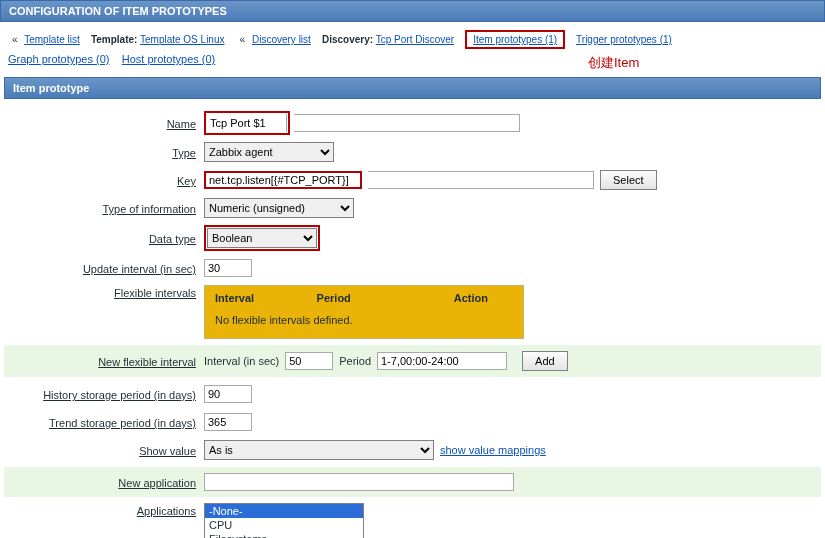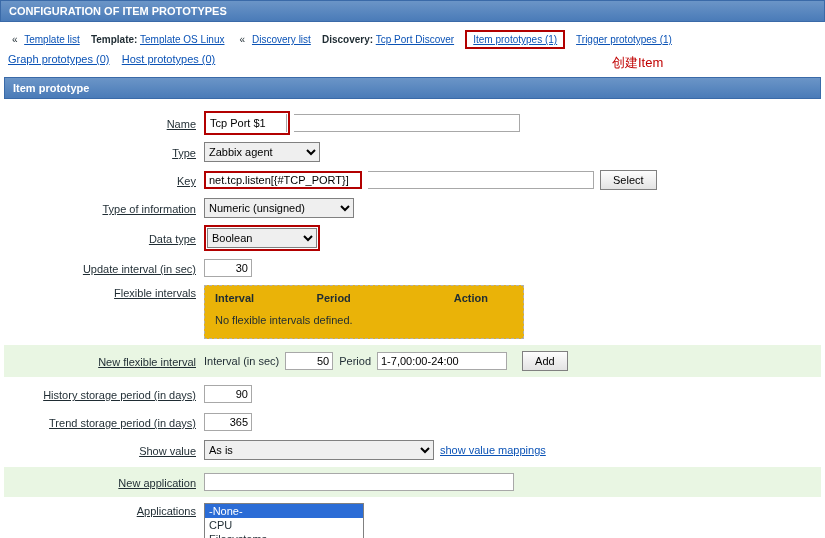--- a/index.html
+++ b/index.html
@@ -30,21 +30,21 @@
     padding: 2px 6px;
     display: inline-block;
   }
   .nav-row2 { padding: 0 8px 8px 8px; }
   .nav-row2 a { color: #0b53b6; text-decoration: underline; }
   .annot {
     color: #c00000;
     font-family: "Microsoft YaHei", sans-serif;
     font-size: 13px;
     position: absolute;
-    left: 612px;
+    left: 588px;
     top: 54px;
   }
   .section-bar {
     background: linear-gradient(#6b95c7, #4a7bb8);
     color: #fff;
     font-weight: bold;
     padding: 4px 8px;
     border: 1px solid #3a6aa8;
     margin: 4px;
   }
@@ -89,21 +89,21 @@
   .btn {
     border: 1px solid #808080;
     background: linear-gradient(#fdfdfd, #e3e3e3);
     padding: 1px 12px;
     height: 20px;
     font-family: Verdana, Arial, sans-serif;
     font-size: 11px;
     cursor: pointer;
   }
   .w310 { width: 310px; }
-  .w48  { width: 48px; text-align: right; }
+  .w48  { width: 48px; text-align: left; }
   .redbox { border: 2px solid #b20000 !important; }
   .redwrap { border: 2px solid #b20000; padding: 1px; display: inline-block; }
   .flex-panel {
     border: 1px dashed #b0b0b0;
     padding: 6px 10px 12px 10px;
     width: 320px;
     background: #eab308;
   }
   .flex-hdr {
     display: flex;
@@ -172,21 +172,21 @@
       <span class="redwrap" style="margin-right:-2px;">
         <input type="text" class="w310" style="border-left: 0px; border-top: 0px; border-bottom: 0px; width: 80px;" value="Tcp Port $1">
       </span>
         <input type="text" style="width: 226px; border-left: 0px;">
     </div>
   </div>
 
   <div class="row">
     <div class="label">Type</div>
     <div class="ctl">
-      <select style="width:116px;">
+      <select style="width:130px;">
         <option>Zabbix agent</option>
       </select>
     </div>
   </div>
 
   <div class="row">
     <div class="label">Key</div>
     <div class="ctl">
       <input type="text" class="redbox" style="width: 158px;" value="net.tcp.listen[{#TCP_PORT}]">
         <input type="text" style="width: 226px; border-left: 0px;">

